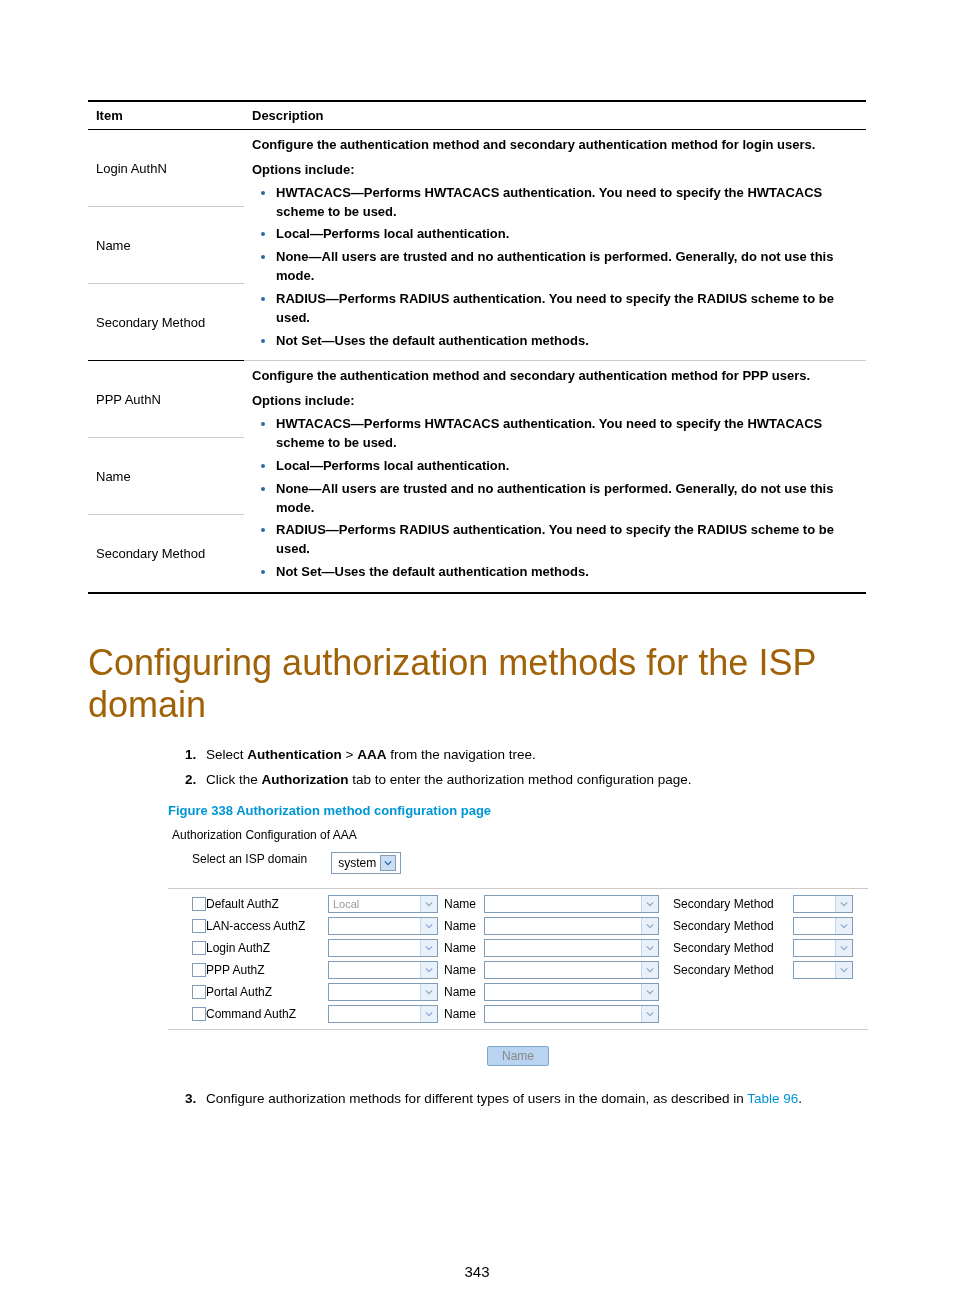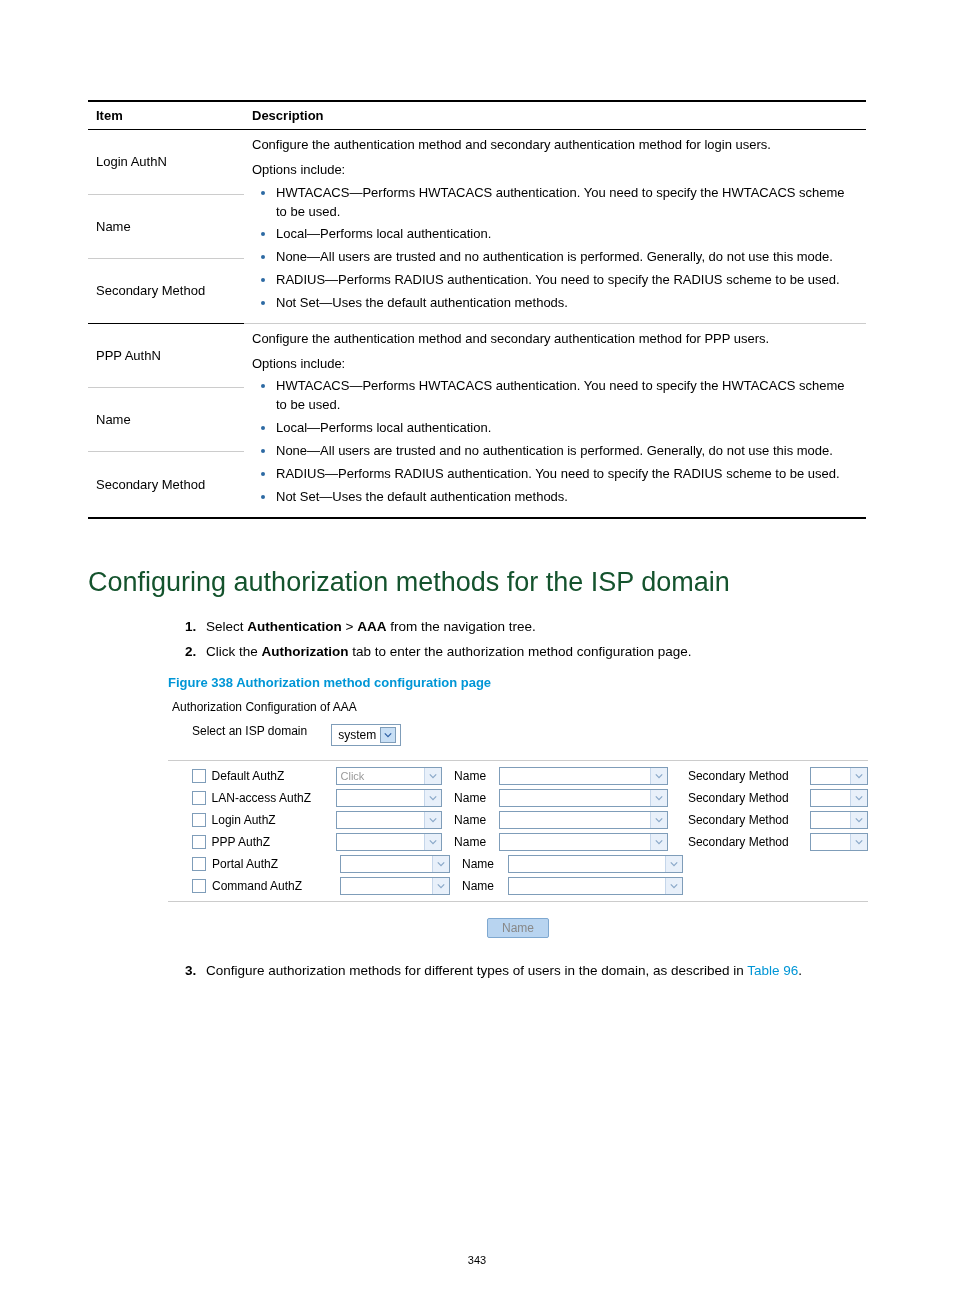--- a/index.html
+++ b/index.html
@@ -31,28 +31,28 @@
     font-weight: bold;
     padding: 6px 8px;
   }
   table.desc-table tbody tr td {
     padding: 6px 8px;
     vertical-align: middle;
     border-bottom: 1px solid #ccc;
   }
   table.desc-table tbody tr:last-child td { border-bottom: 2px solid #000; }
   .col-item { width: 140px; vertical-align: middle; }
-  .desc-cell { line-height: 1.45; }
+  .desc-cell { line-height: 1.45; font-weight: bold; }
   ul.opts { margin: 4px 0 0 0; padding-left: 24px; }
   ul.opts li { margin: 4px 0; color: #000; }
   ul.opts li::marker { color: #2d6aa3; }
   h2.section-title {
-    font-size: 27px;
+    font-size: 36px;
     font-weight: normal;
-    color: #14532d;
+    color: #a16207;
     margin: 48px 0 18px 0;
   }
   ol.steps {
     margin: 0 0 8px 0;
     padding-left: 112px;
     font-size: 13.5px;
     line-height: 1.6;
   }
   ol.steps li { padding-left: 6px; margin: 4px 0; }
   ol.steps li::marker { font-weight: bold; color: #000; }
@@ -115,21 +115,21 @@
     width: 14px; height: 14px;
     display: inline-flex;
     align-items: center; justify-content: center;
     margin-left: 4px;
   }
   .dd svg { width: 8px; height: 8px; }
   hr.sep { border: none; border-top: 1px solid #ccc; margin: 6px 0; }
   .auth-row {
     display: flex;
     align-items: center;
-    gap: 6px;
+    gap: 0;
     margin: 4px 0 4px 24px;
     font-size: 12px;
   }
   .cb {
     width: 12px; height: 12px;
     border: 1px solid #7f9db9;
     display: inline-block;
     background: #fff;
   }
   .auth-label { width: 122px; }
@@ -191,24 +191,24 @@
     background: #b8d4f0;
     border: 1px solid #7fa8d0;
     color: #888;
     font-size: 12px;
     padding: 2px 14px;
     border-radius: 2px;
   }
   .link { color: #0096d6; }
   .page-num {
     position: absolute;
-    bottom: 30px;
+    bottom: 16px;
     left: 0; right: 0;
     text-align: center;
-    font-size: 11px;
+    font-size: 15px;
   }
   b { font-weight: bold; }
 </style>
 </head>
 <body>
 
 <div class="page">
 
   <table class="desc-table">
     <thead>
@@ -290,21 +290,21 @@
         </span>
       </span>
     </div>
     <hr class="sep">
 
     <div id="auth-rows">
         <div class="auth-row">
           <span class="cb"></span>
           <span class="auth-label">Default AuthZ</span>
           <span class="combo">
-            <span class="txt">Click</span>
+            <span class="txt">Local</span>
             <span class="dd2">
               <svg viewBox="0 0 10 10" width="8" height="8">
                 <path d="M1 3 L5 7 L9 3" fill="none" stroke="#8aa8c8" stroke-width="1.5"></path>
               </svg>
             </span>
           </span>
           <span class="name-lbl">Name</span>
           <span class="name-field">
             <span class="dd2">
               <svg viewBox="0 0 10 10" width="8" height="8">

